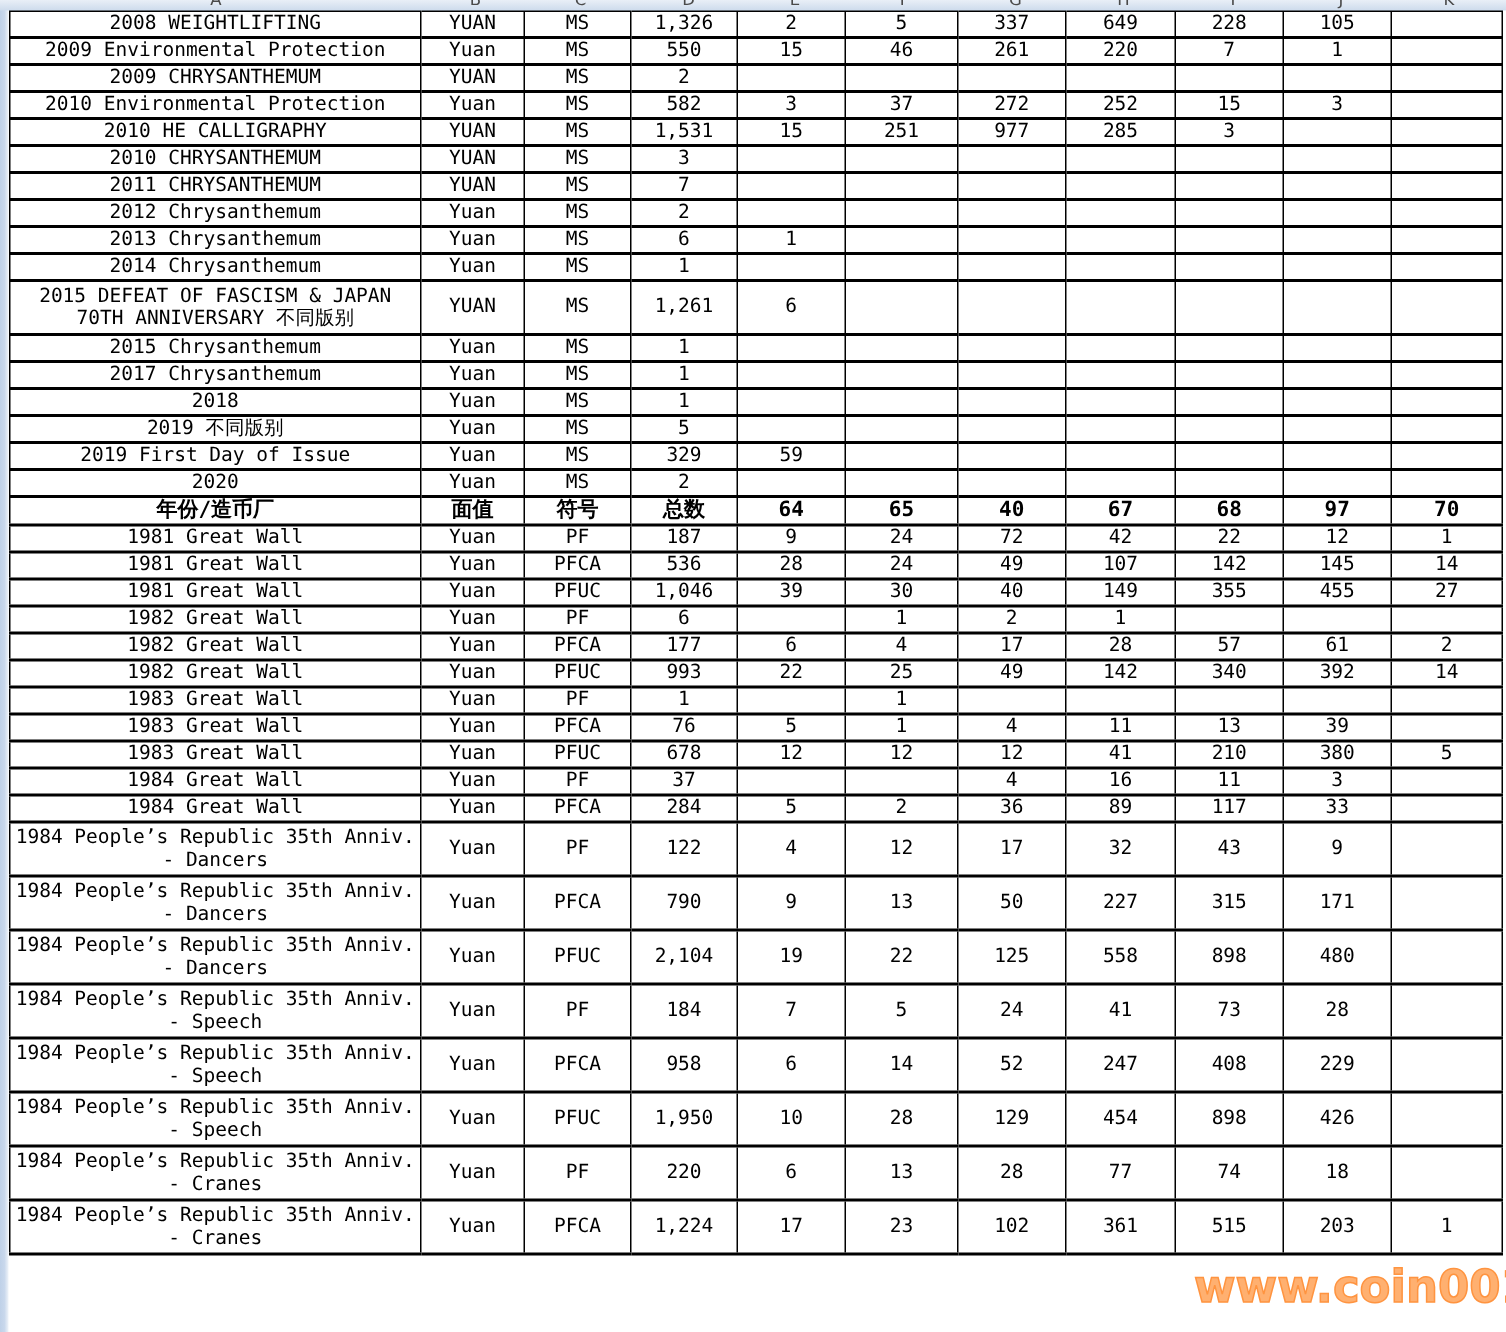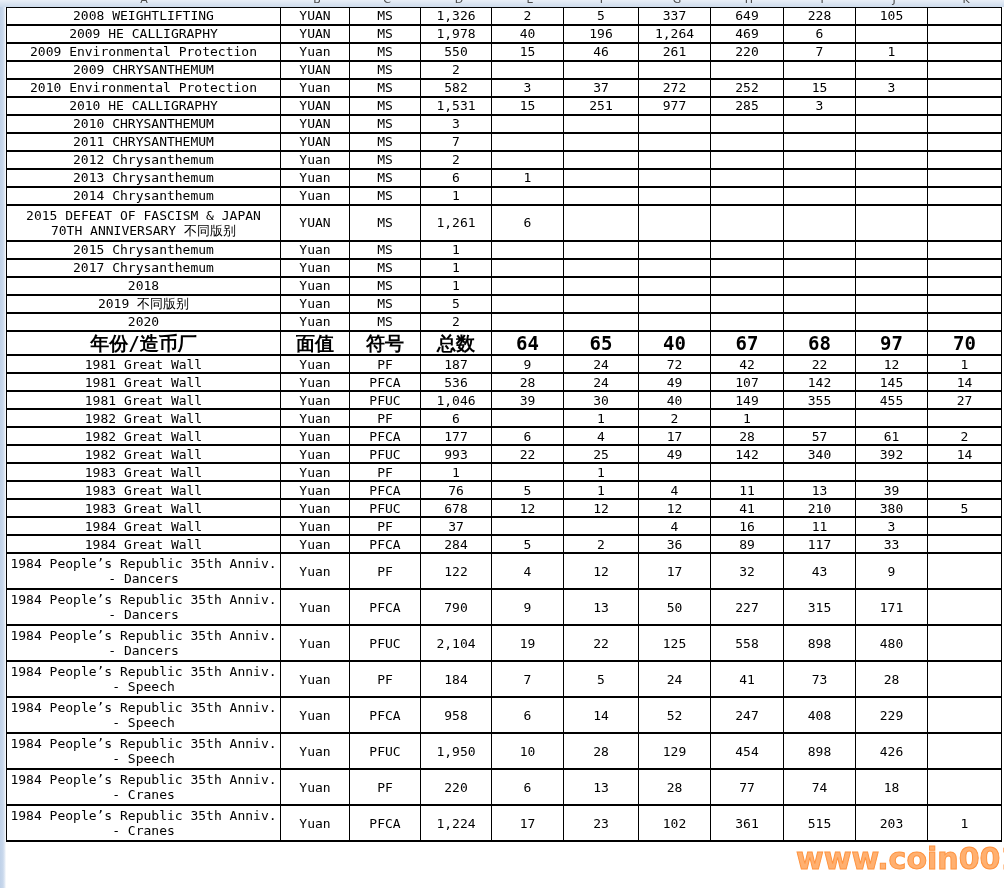--- a/index.html
+++ b/index.html
@@ -32,21 +32,21 @@
   td{
     border:1px solid #000;
     border-top-width:2px;border-bottom-width:2px;
     padding:0;margin:0;
     text-align:center;vertical-align:middle;
     font-size:13px;line-height:1.18;
     height:16px;overflow:hidden;
     color:#000;white-space:nowrap;
   }
   tr.tall td{height:34px;}
-  tr.hdr td{height:17px;font-weight:bold;font-size:19px;}
+  tr.hdr td{height:17px;font-weight:bold;font-size:14px;}
   td.name-cell{white-space:normal;}
   .watermark{
     position:absolute;left:796px;top:841px;z-index:5;
     font-family:"DejaVu Sans","Liberation Sans",sans-serif;
     font-size:30px;font-weight:bold;letter-spacing:0px;
     color:#ffb070;-webkit-text-stroke:1px #ff9440;
     mix-blend-mode:multiply;pointer-events:none;white-space:nowrap;
   }
 </style>
 </head>
@@ -89,33 +89,20 @@
         <td>1,326</td>
         <td>2</td>
         <td>5</td>
         <td>337</td>
         <td>649</td>
         <td>228</td>
         <td>105</td>
         <td></td>
       </tr>
       <tr>
-        <td class="name-cell">2009 HE CALLIGRAPHY</td>
-        <td>YUAN</td>
-        <td>MS</td>
-        <td>1,978</td>
-        <td>40</td>
-        <td>196</td>
-        <td>1,264</td>
-        <td>469</td>
-        <td>6</td>
-        <td></td>
-        <td></td>
-      </tr>
-      <tr>
         <td class="name-cell">2009 Environmental Protection</td>
         <td>Yuan</td>
         <td>MS</td>
         <td>550</td>
         <td>15</td>
         <td>46</td>
         <td>261</td>
         <td>220</td>
         <td>7</td>
         <td>1</td>
@@ -276,20 +263,33 @@
         <td></td>
         <td></td>
         <td></td>
       </tr>
       <tr>
         <td class="name-cell">2019 不同版别</td>
         <td>Yuan</td>
         <td>MS</td>
         <td>5</td>
         <td></td>
+        <td></td>
+        <td></td>
+        <td></td>
+        <td></td>
+        <td></td>
+        <td></td>
+      </tr>
+      <tr>
+        <td class="name-cell">2019 First Day of Issue</td>
+        <td>Yuan</td>
+        <td>MS</td>
+        <td>329</td>
+        <td>59</td>
         <td></td>
         <td></td>
         <td></td>
         <td></td>
         <td></td>
         <td></td>
       </tr>
       <tr>
         <td class="name-cell">2020</td>
         <td>Yuan</td>

